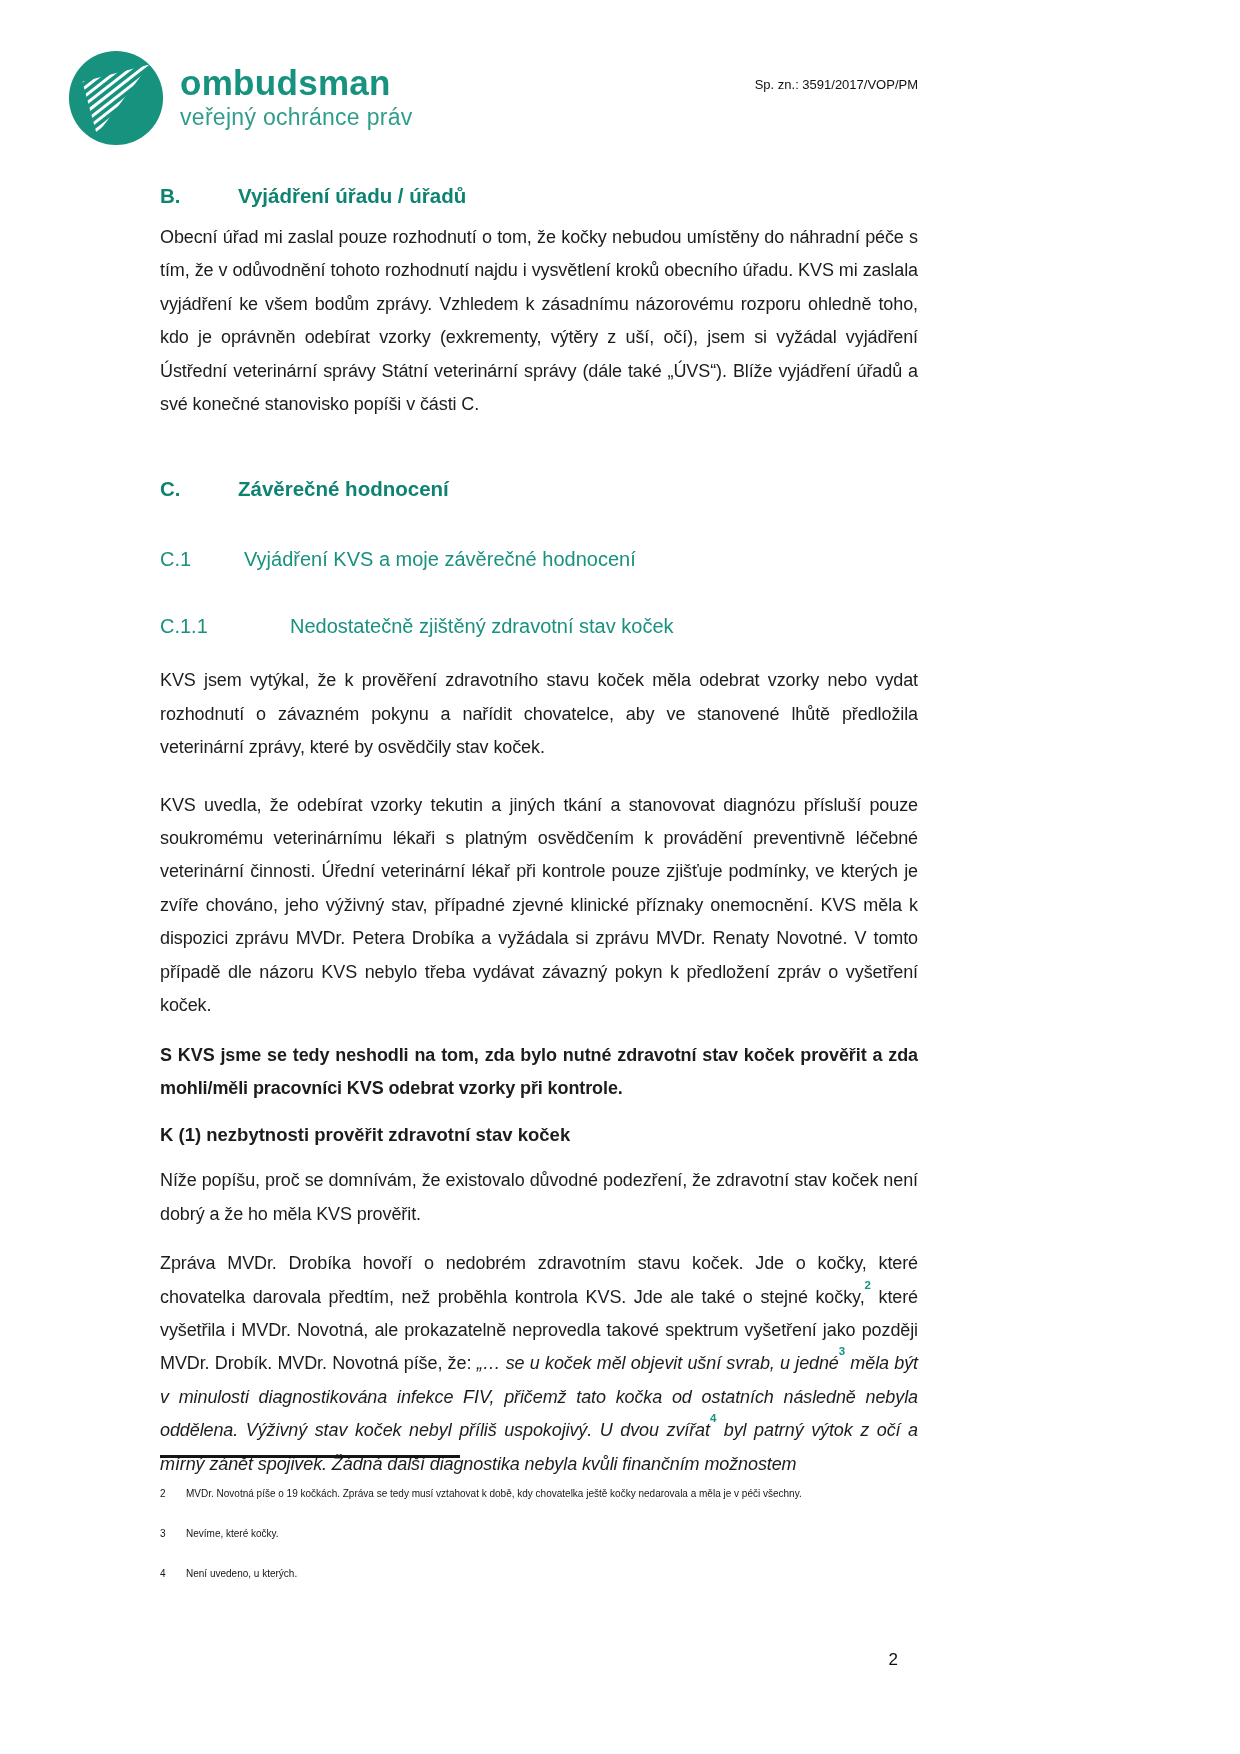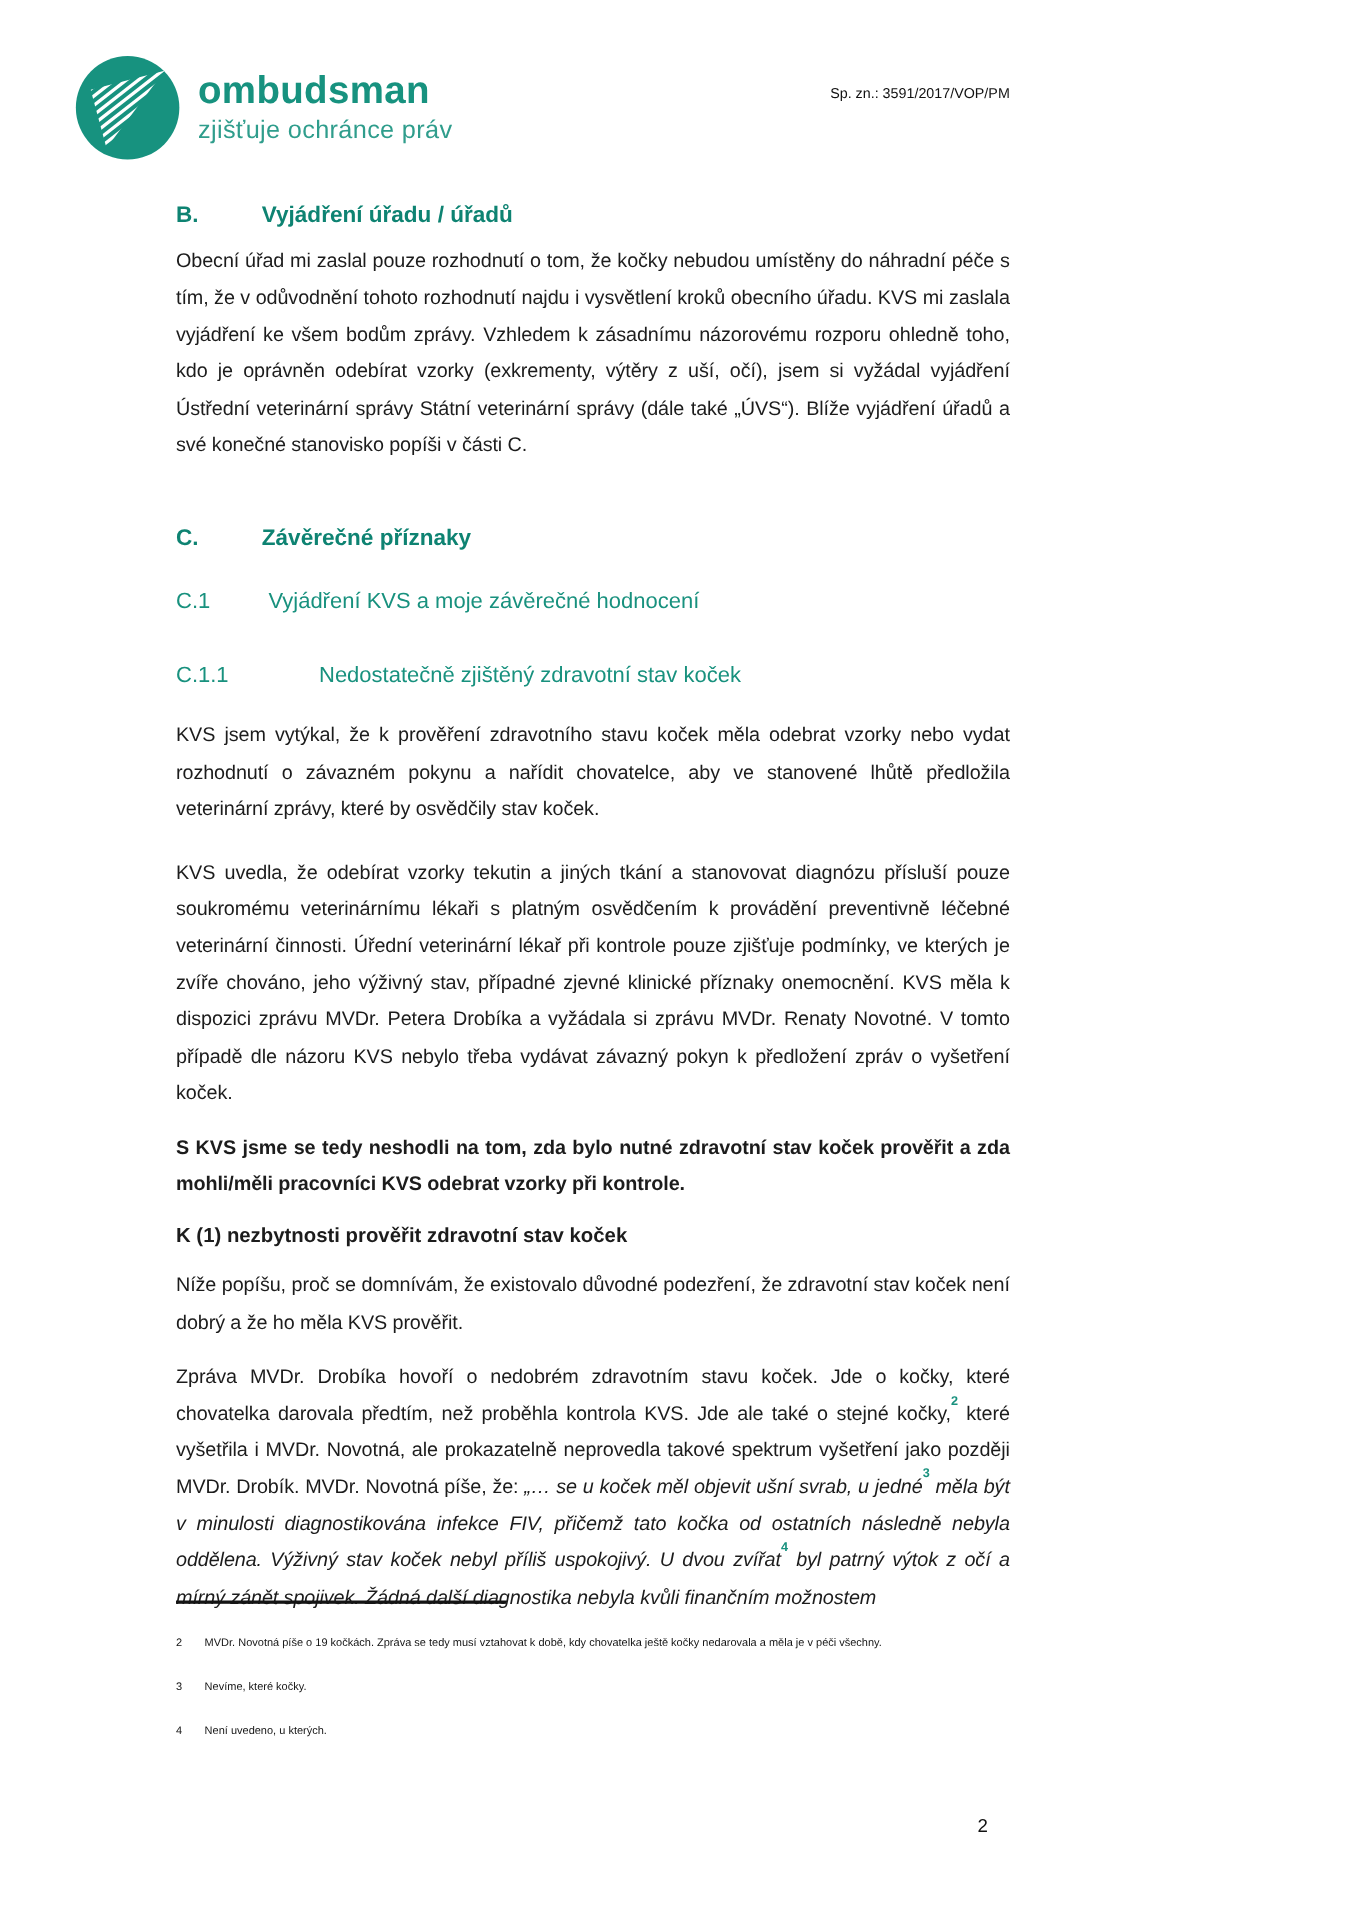--- a/index.html
+++ b/index.html
@@ -29,21 +29,21 @@
   .para { font-size:18px; line-height:33.4px; letter-spacing:-0.1px; color:#1c1c1c; }
   .bold { font-weight:bold; }
   .k-head { font-size:18.5px; font-weight:bold; line-height:27px; text-align:left; }
   .italic { font-style:italic; }
   sup.fn-ref { color:#18917E; font-weight:bold; font-size:11.5px; line-height:0;
                position:relative; top:-7px; }
 
   .mt-hb  { margin-top:36px; }
   .mt-p1  { margin-top:12px; }
   .mt-hc  { margin-top:54px; }
-  .mt-c1  { margin-top:32px;align-items:center; }
+  .mt-c1  { margin-top:44px;align-items:center; }
   .mt-c11 { margin-top:41px; }
   .mt-p2  { margin-top:25px; }
   .mt-p3  { margin-top:24px; }
   .mt-p4  { margin-top:16px; }
   .mt-k1  { margin-top:16px; }
   .mt-p5  { margin-top:16px; }
   .mt-p6  { margin-top:16px; }
 
   
   .footnote-area { position:absolute; left:160px; right:158px; top:1455px; text-align:left; }
@@ -84,38 +84,38 @@
               <rect x="-15" y="69" width="130" height="3.1"></rect>
               <rect x="-15" y="76" width="130" height="3.1"></rect>
               <rect x="-15" y="83" width="130" height="3.1"></rect>
               <rect x="-15" y="90" width="130" height="3.1"></rect>
             </g>
           </g>
         </svg>
       </span>
       <span class="logo-text">
         <span class="logo-name">ombudsman</span>
-        <span class="logo-tagline">zjišťuje ochránce práv</span>
+        <span class="logo-tagline">veřejný ochránce práv</span>
       </span>
     </div>
     <div class="spzn">Sp. zn.: 3591/2017/VOP/PM</div>
   </div>
 
   <div class="content">
 
     <div class="h1 mt-hb">
       <span class="num">B.</span>
       <span>Vyjádření úřadu / úřadů</span>
     </div>
 
     <p class="para mt-p1">Obecní úřad mi zaslal pouze rozhodnutí o tom, že kočky nebudou umístěny do náhradní péče s tím, že v odůvodnění tohoto rozhodnutí najdu i vysvětlení kroků obecního úřadu. KVS mi zaslala vyjádření ke všem bodům zprávy. Vzhledem k zásadnímu názorovému rozporu ohledně toho, kdo je oprávněn odebírat vzorky (exkrementy, výtěry z uší, očí), jsem si vyžádal vyjádření Ústřední veterinární správy Státní veterinární správy (dále také „ÚVS“). Blíže vyjádření úřadů a své konečné stanovisko popíši v části C.</p>
 
     <div class="h1 mt-hc">
       <span class="num">C.</span>
-      <span>Závěrečné příznaky</span>
+      <span>Závěrečné hodnocení</span>
     </div>
 
     <div class="h2 lvl2 mt-c1">
       <span class="num">C.1</span>
       <span>Vyjádření KVS a moje závěrečné hodnocení</span>
     </div>
 
     <div class="h2 lvl3 mt-c11">
       <span class="num">C.1.1</span>
       <span>Nedostatečně zjištěný zdravotní stav koček</span>

